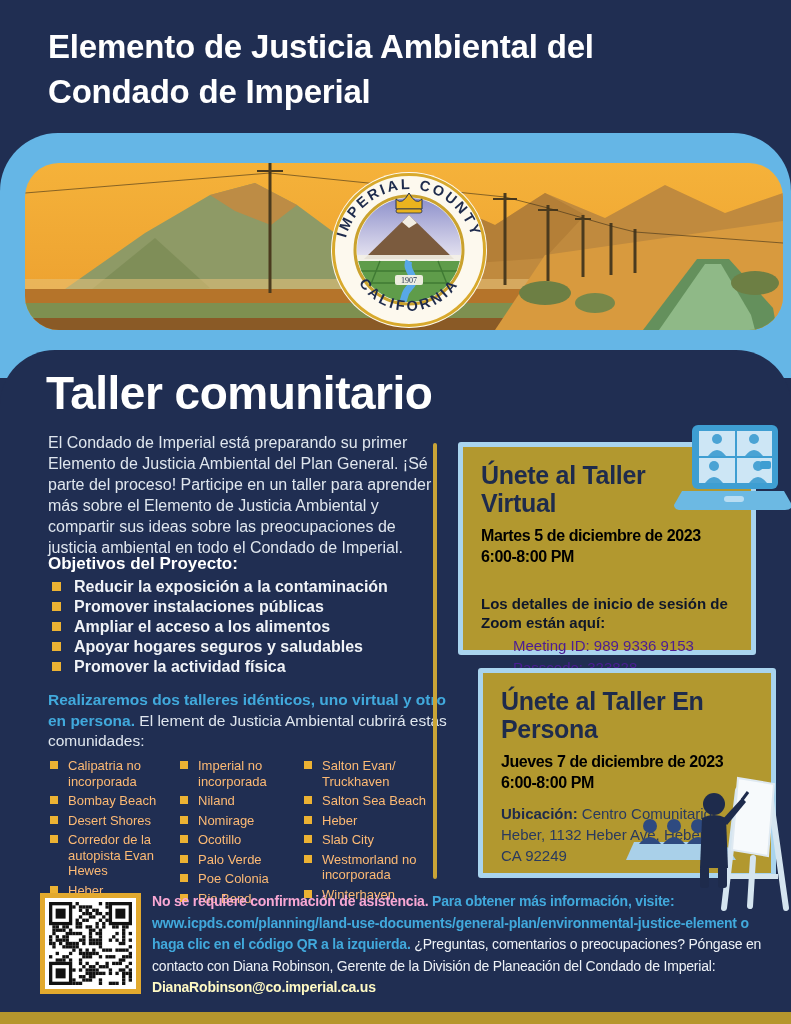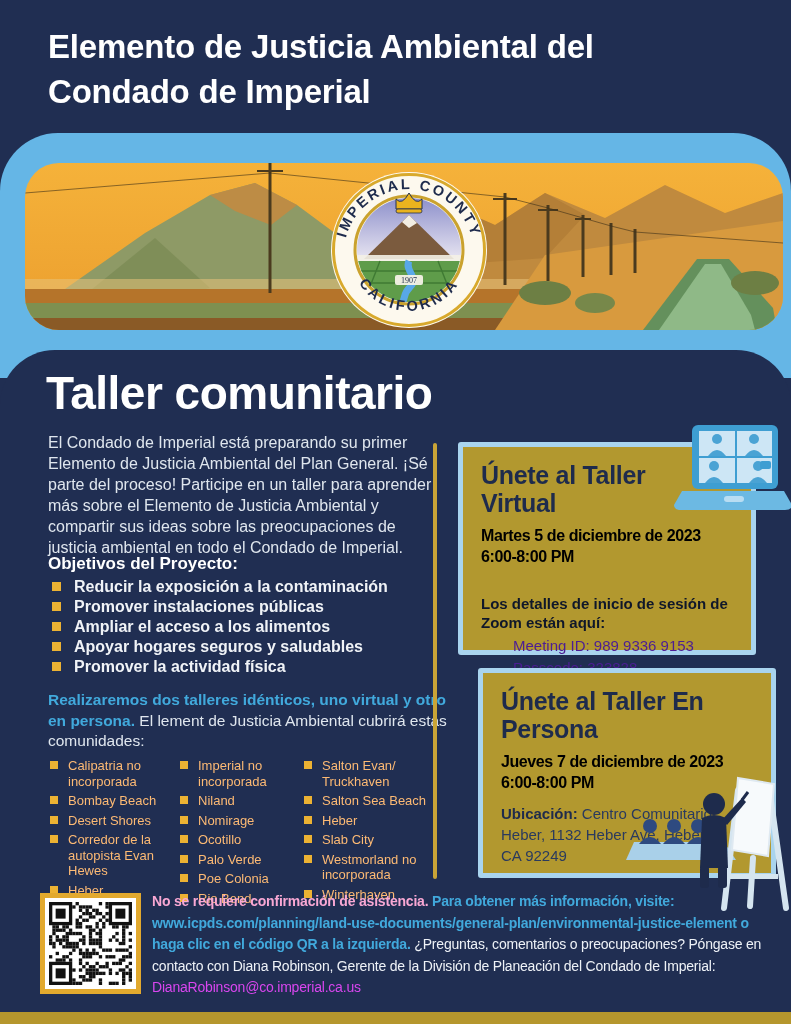--- a/index.html
+++ b/index.html
@@ -60,21 +60,21 @@
   .easel-icon{position:absolute;left:626px;top:418px;width:166px;height:160px;}
 
   
   .qr{position:absolute;left:40px;top:893px;width:101px;height:101px;background:#ffffff;
       border:5px solid #e2a92e;box-sizing:border-box;padding:4px;}
   .qr svg{display:block;width:83px;height:83px;}
   .footer-text{position:absolute;left:152px;top:891px;width:628px;margin:0;
                font-size:14px;line-height:21.5px;color:#eef2f7;letter-spacing:-.2px;}
   .footer-text .w-b{font-weight:bold;color:#f9a8d4;}
   .footer-text .b-b{font-weight:bold;color:#41a9dc;}
-  .footer-text .email{display:block;font-weight:normal;color:#d946ef;}
+  .footer-text .email{display:block;font-weight:bold;color:#fef9c3;}
   .bottom-bar{position:absolute;left:0;top:1012px;width:791px;height:12px;background:#b5962d;}
 </style>
 </head>
 <body>
 
 <div class="page">
 
   <div class="header">
     <h1>Elemento de Justicia Ambiental del Condado de Imperial</h1>
   </div>

